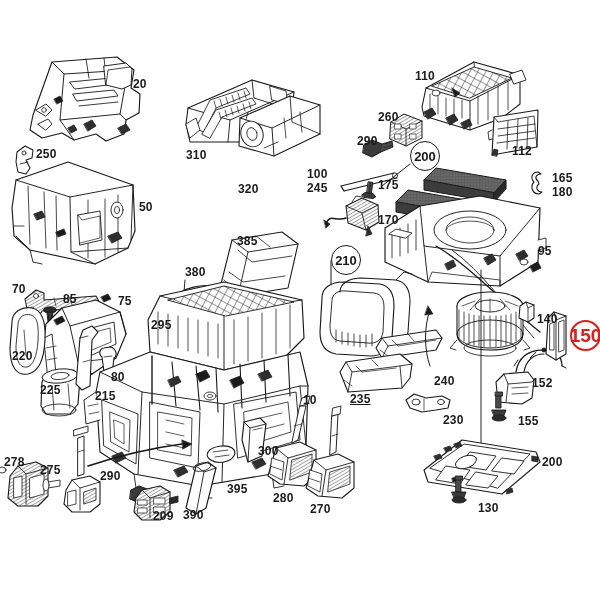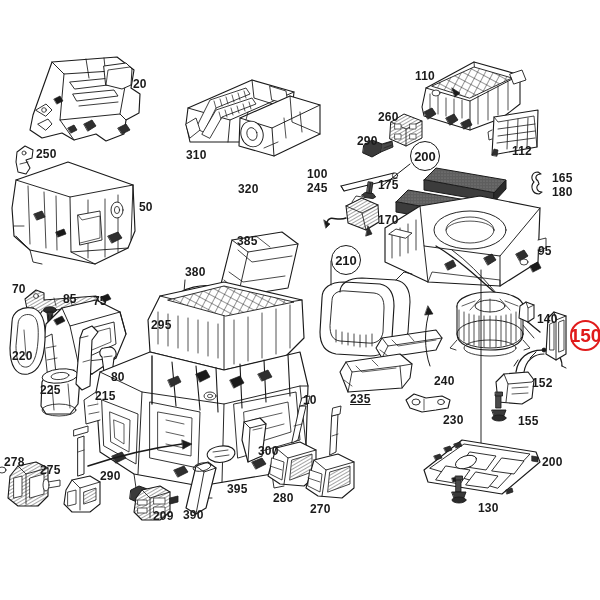--- a/index.html
+++ b/index.html
@@ -751,21 +751,21 @@
   <div class="label" style="left:357px; top:135px;">290</div>
   <div class="label" style="left:415px; top:70px;">110</div>
   <div class="label" style="left:512px; top:145px;">112</div>
   <div class="label" style="left:552px; top:172px;">165</div>
   <div class="label" style="left:552px; top:186px;">180</div>
   <div class="label" style="left:538px; top:245px;">95</div>
   <div class="label" style="left:237px; top:235px;">385</div>
   <div class="label" style="left:185px; top:266px;">380</div>
   <div class="label" style="left:12px;  top:283px;">70</div>
   <div class="label" style="left:63px;  top:293px;">85</div>
-  <div class="label" style="left:93px; top:295px;">75</div>
+  <div class="label" style="left:118px; top:295px;">75</div>
   <div class="label" style="left:151px; top:319px;">295</div>
   <div class="label" style="left:12px;  top:350px;">220</div>
   <div class="label" style="left:40px;  top:384px;">225</div>
   <div class="label" style="left:95px;  top:390px;">215</div>
   <div class="label" style="left:111px; top:371px;">80</div>
   <div class="label" style="left:303px; top:394px;">10</div>
   <div class="label" style="left:350px; top:393px;text-decoration:underline;">235</div>
   <div class="label" style="left:434px; top:375px;">240</div>
   <div class="label" style="left:443px; top:414px;">230</div>
   <div class="label" style="left:537px; top:313px;">140</div>

